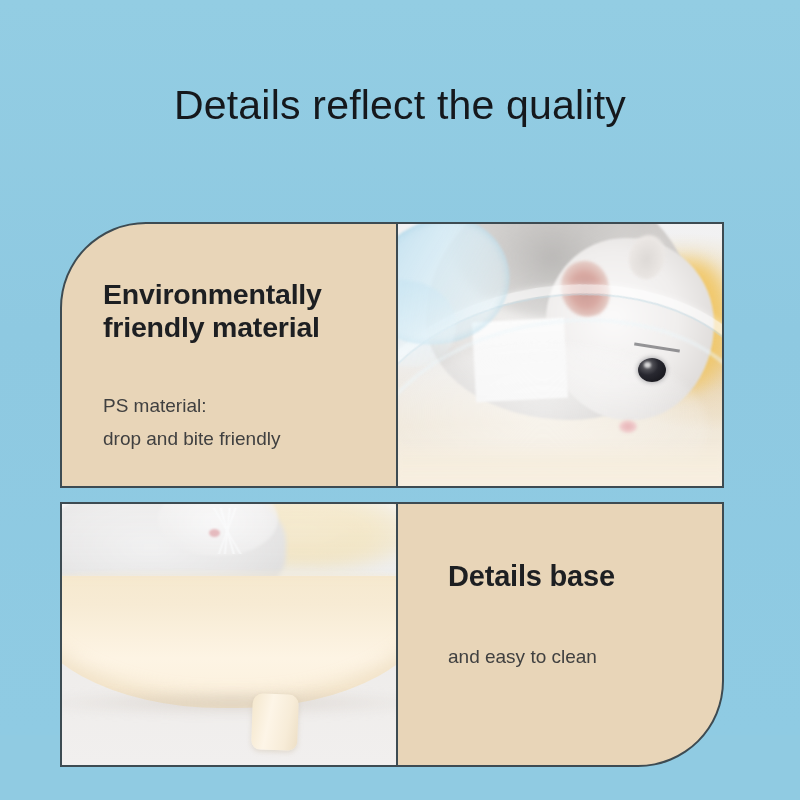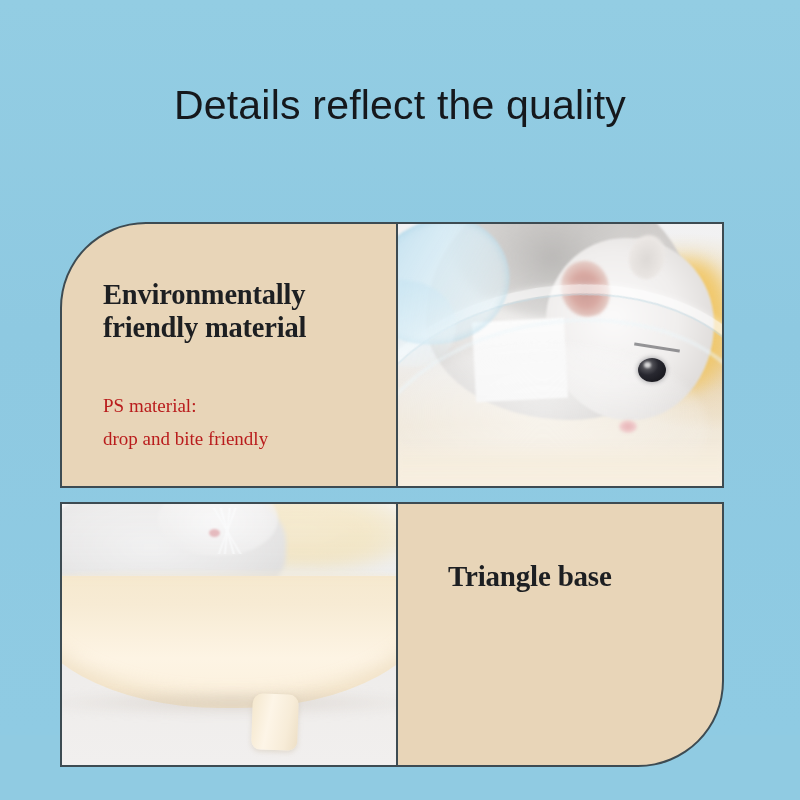--- a/index.html
+++ b/index.html
@@ -43,21 +43,20 @@
     position: absolute;
     left: 60px;
     top: 222px;
     width: 664px;
     height: 545px;
     display: grid;
     grid-template-columns: 337px 1fr;
     grid-template-rows: 266px 1fr;
     column-gap: 0px;
     row-gap: 14px;
-    font-family: Liberation Serif, serif;
   }
 
   .cell {
     position: relative;
     overflow: hidden;
     border: 2px solid #3d4b52;
     box-sizing: border-box;
     background: #e8d5b8;
   }
 
@@ -81,21 +80,21 @@
     color: #1d1f22;
     line-height: 1.17;
     letter-spacing: -0.2px;
   }
   .headline .l2 { display: block; }
 
   .subtext {
     margin-top: 44px;
     font-size: 19px;
     font-weight: 400;
-    color: #b91c1c;
+    color: #404040;
     line-height: 1.75;
   }
   .subtext .l2 { display: block; }
 
   .br-pad .headline { font-size: 29px; }
   .br-pad .subtext { margin-top: 46px; }
 
   
   .photo-tr {
     position: absolute;
@@ -429,21 +428,22 @@
         <div class="bl-bowl-top"></div>
         <div class="bl-bowl"></div>
         <div class="bl-shadow"></div>
         <div class="bl-leg"></div>
       </div>
     </div>
 
     <div class="cell br">
       <div class="txtwrap br-pad">
         <div class="headline">
-          <span>Triangle base</span>
+          <span>Details base</span>
         </div>
         <div class="subtext">
+          <span class="l2">and easy to clean</span>
         </div>
       </div>
     </div>
 
   </div>
 </div>
 
 </body></html>

